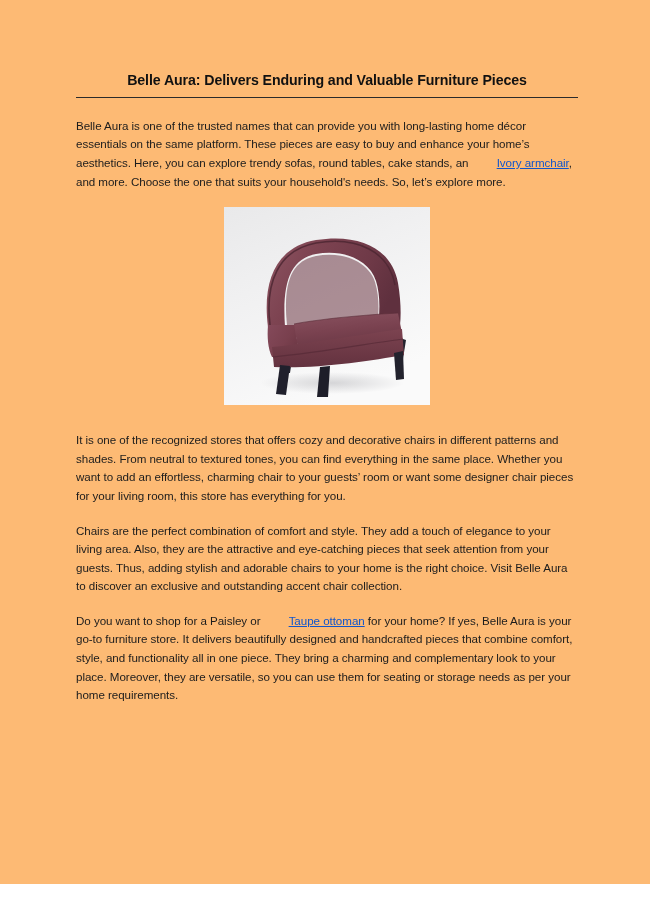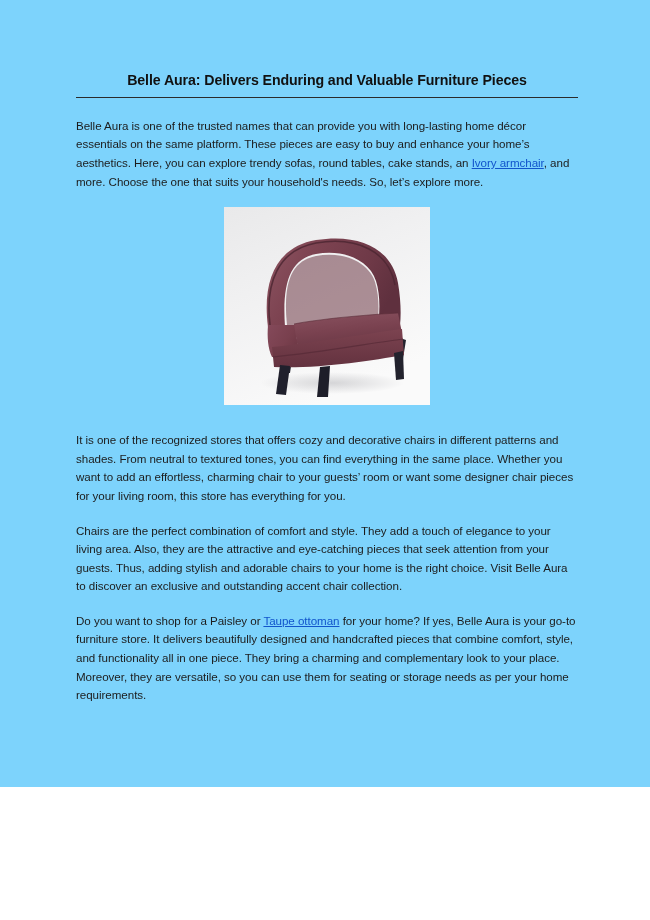--- a/index.html
+++ b/index.html
@@ -10,22 +10,22 @@
   body {
     width: 650px;
     height: 920px;
     font-family: "Liberation Sans", sans-serif;
     color: #1a1a1a;
     overflow: hidden;
   }
   .page {
     position: relative;
     width: 650px;
-    height: 787px;
-    background: #7dd3fc;
+    height: 884px;
+    background: #fdba74;
     box-sizing: border-box;
   }
   .content {
     position: absolute;
     left: 76px;
     top: 72px;
     width: 502px;
   }
   .doc-title {
     font-size: 14.2px;
@@ -54,20 +54,21 @@
   h2.section-heading {
     font-size: 11.6px;
     font-weight: bold;
     line-height: 18.6px;
     margin: 0 0 16px 0;
     color: #111111;
     letter-spacing: -0.05px;
   }
   a.doc-link {
     color: #1155cc;
+    margin-left: 25px;
   }
   .figure-wrap {
     display: flex;
     justify-content: center;
     margin: 13px 0 24px 0;
   }
   .product-photo {
     width: 206px;
     height: 198px;
     display: block;

